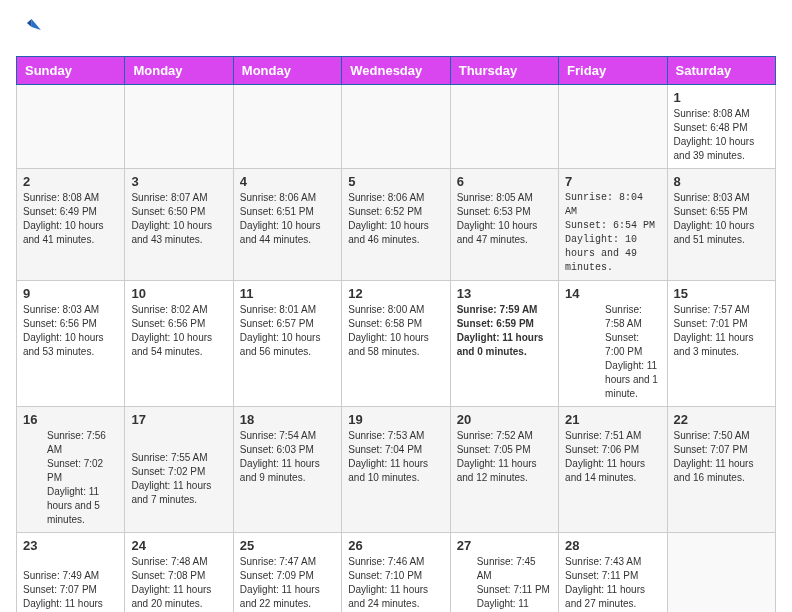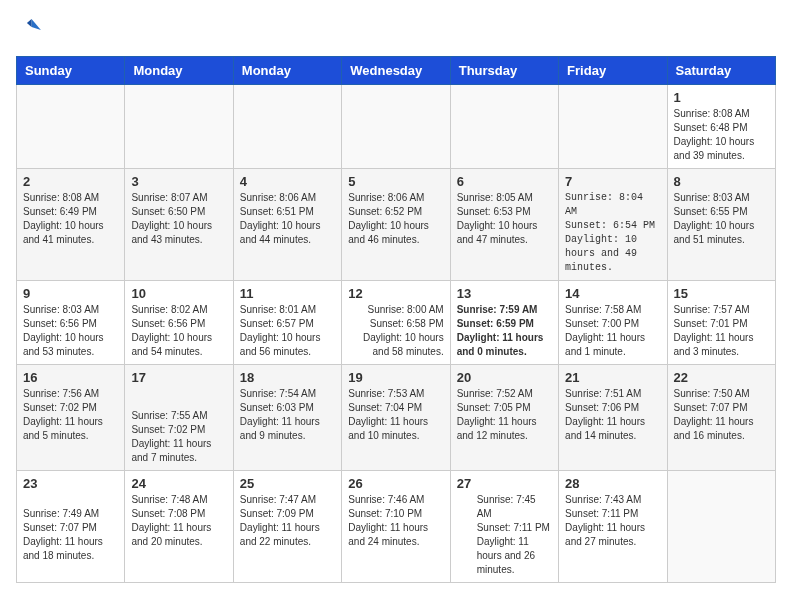--- a/index.html
+++ b/index.html
@@ -43,21 +43,21 @@
     .location {
       font-size: 16px;
       color: #555;
     }
     .calendar {
       width: 100%;
       border-collapse: collapse;
       border: 1px solid #ccc;
     }
     .calendar th {
-      background-color: #1d4ed8;
+      background-color: #d946ef;
       color: #fff;
       text-align: left;
       padding: 6px 8px;
       font-size: 13px;
       font-weight: bold;
       border: 1px solid #2060b0;
     }
     .calendar td {
       vertical-align: top;
       border: 1px solid #ccc;
@@ -190,47 +190,47 @@
 Daylight: 10 hours and 54 minutes.</div>
         </td>
         <td>
           <span class="day-num">11</span>
           <div class="day-info" style="white-space: pre-wrap;">Sunrise: 8:01 AM
 Sunset: 6:57 PM
 Daylight: 10 hours and 56 minutes.</div>
         </td>
         <td>
           <span class="day-num">12</span>
-          <div class="day-info" style="white-space: pre-wrap; text-align: right;">Sunrise: 8:00 AM
+          <div class="day-info" style="white-space: pre-wrap;">Sunrise: 8:00 AM
 Sunset: 6:58 PM
 Daylight: 10 hours and 58 minutes.</div>
         </td>
         <td>
           <span class="day-num">13</span>
           <div class="day-info" style="white-space: pre-wrap; font-weight: bold;">Sunrise: 7:59 AM
 Sunset: 6:59 PM
 Daylight: 11 hours and 0 minutes.</div>
         </td>
         <td>
           <span class="day-num">14</span>
-          <div class="day-info" style="white-space: pre-wrap;">Sunrise: 7:58 AM
+          <div class="day-info" style="white-space: pre-wrap; margin-left: 40px;">Sunrise: 7:58 AM
 Sunset: 7:00 PM
 Daylight: 11 hours and 1 minute.</div>
         </td>
         <td>
           <span class="day-num">15</span>
           <div class="day-info" style="white-space: pre-wrap;">Sunrise: 7:57 AM
 Sunset: 7:01 PM
 Daylight: 11 hours and 3 minutes.</div>
         </td>
       </tr>
       <tr>
         <td>
           <span class="day-num">16</span>
-          <div class="day-info" style="white-space: pre-wrap;">Sunrise: 7:56 AM
+          <div class="day-info" style="white-space: pre-wrap; margin-left: 24px;">Sunrise: 7:56 AM
 Sunset: 7:02 PM
 Daylight: 11 hours and 5 minutes.</div>
         </td>
         <td>
           <span class="day-num">17</span>
           <div class="day-info" style="white-space: pre-wrap; margin-top: 24px;">Sunrise: 7:55 AM
 Sunset: 7:02 PM
 Daylight: 11 hours and 7 minutes.</div>
         </td>
         <td>

